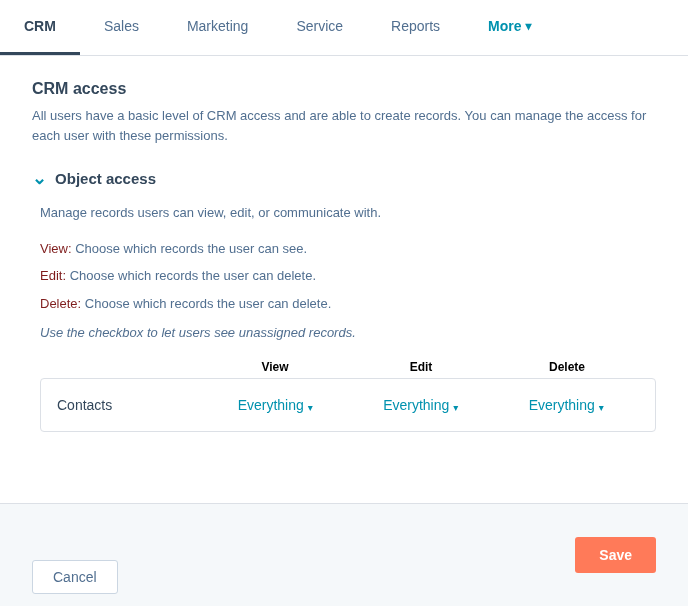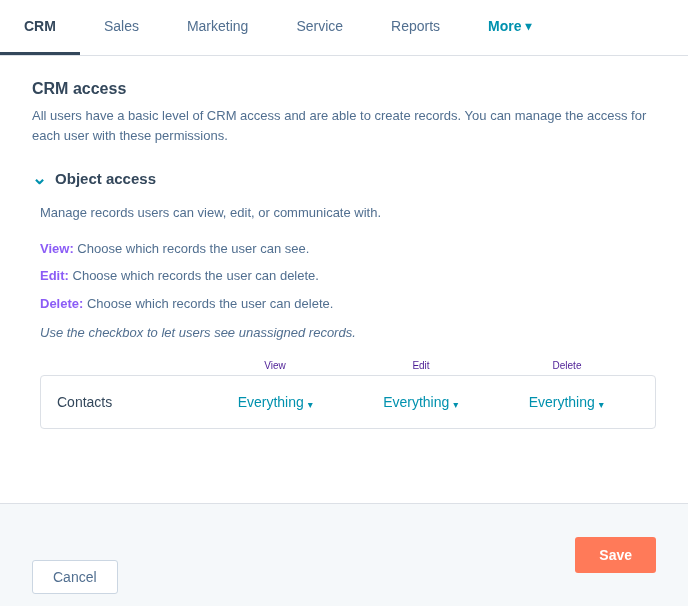--- a/index.html
+++ b/index.html
@@ -90,22 +90,22 @@
       line-height: 1.5;
     }
 
     .permission-line {
       font-size: 13px;
       color: #516f90;
       margin-bottom: 8px;
       line-height: 1.5;
     }
     .permission-line strong {
-      color: #8b5cf6;
-      font-weight: 700;
+      color: #7f1d1d;
+      font-weight: 400;
     }
 
     .italic-note {
       font-size: 13px;
       color: #516f90;
       font-style: italic;
       margin-top: 12px;
       margin-bottom: 20px;
     }
 
@@ -148,23 +148,24 @@
     .table-wrapper {
       margin-top: 8px;
     }
     .col-headers {
       display: grid;
       grid-template-columns: 1fr 1fr 1fr 1fr;
       padding: 0 16px;
       margin-bottom: 4px;
     }
     .col-header {
-      font-size: 10px;
-      color: #4c1d95;
+      font-size: 12px;
+      color: #000000;
       text-align: center;
+      font-weight: bold;
     }
     .col-header:first-child {
       text-align: left;
     }
 
     
     .footer-bar {
       display: flex;
       justify-content: space-between;
       align-items: center;

